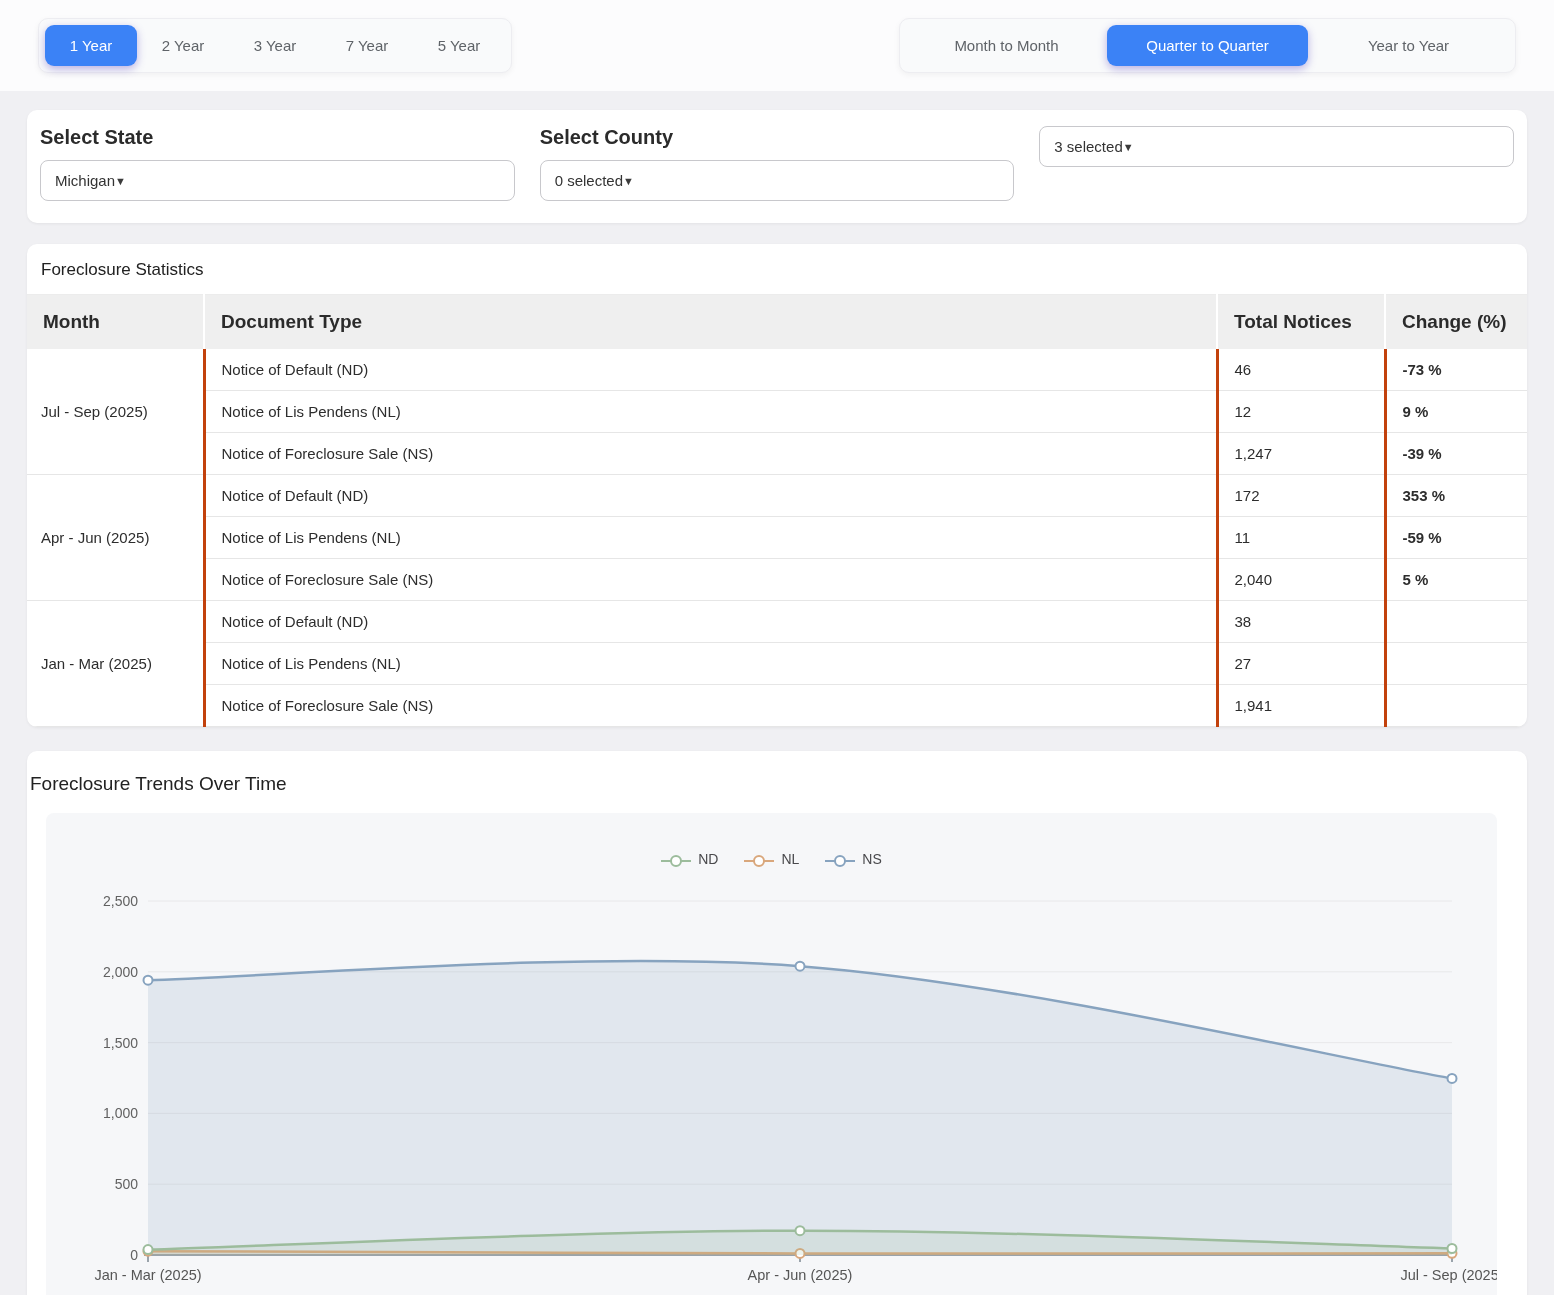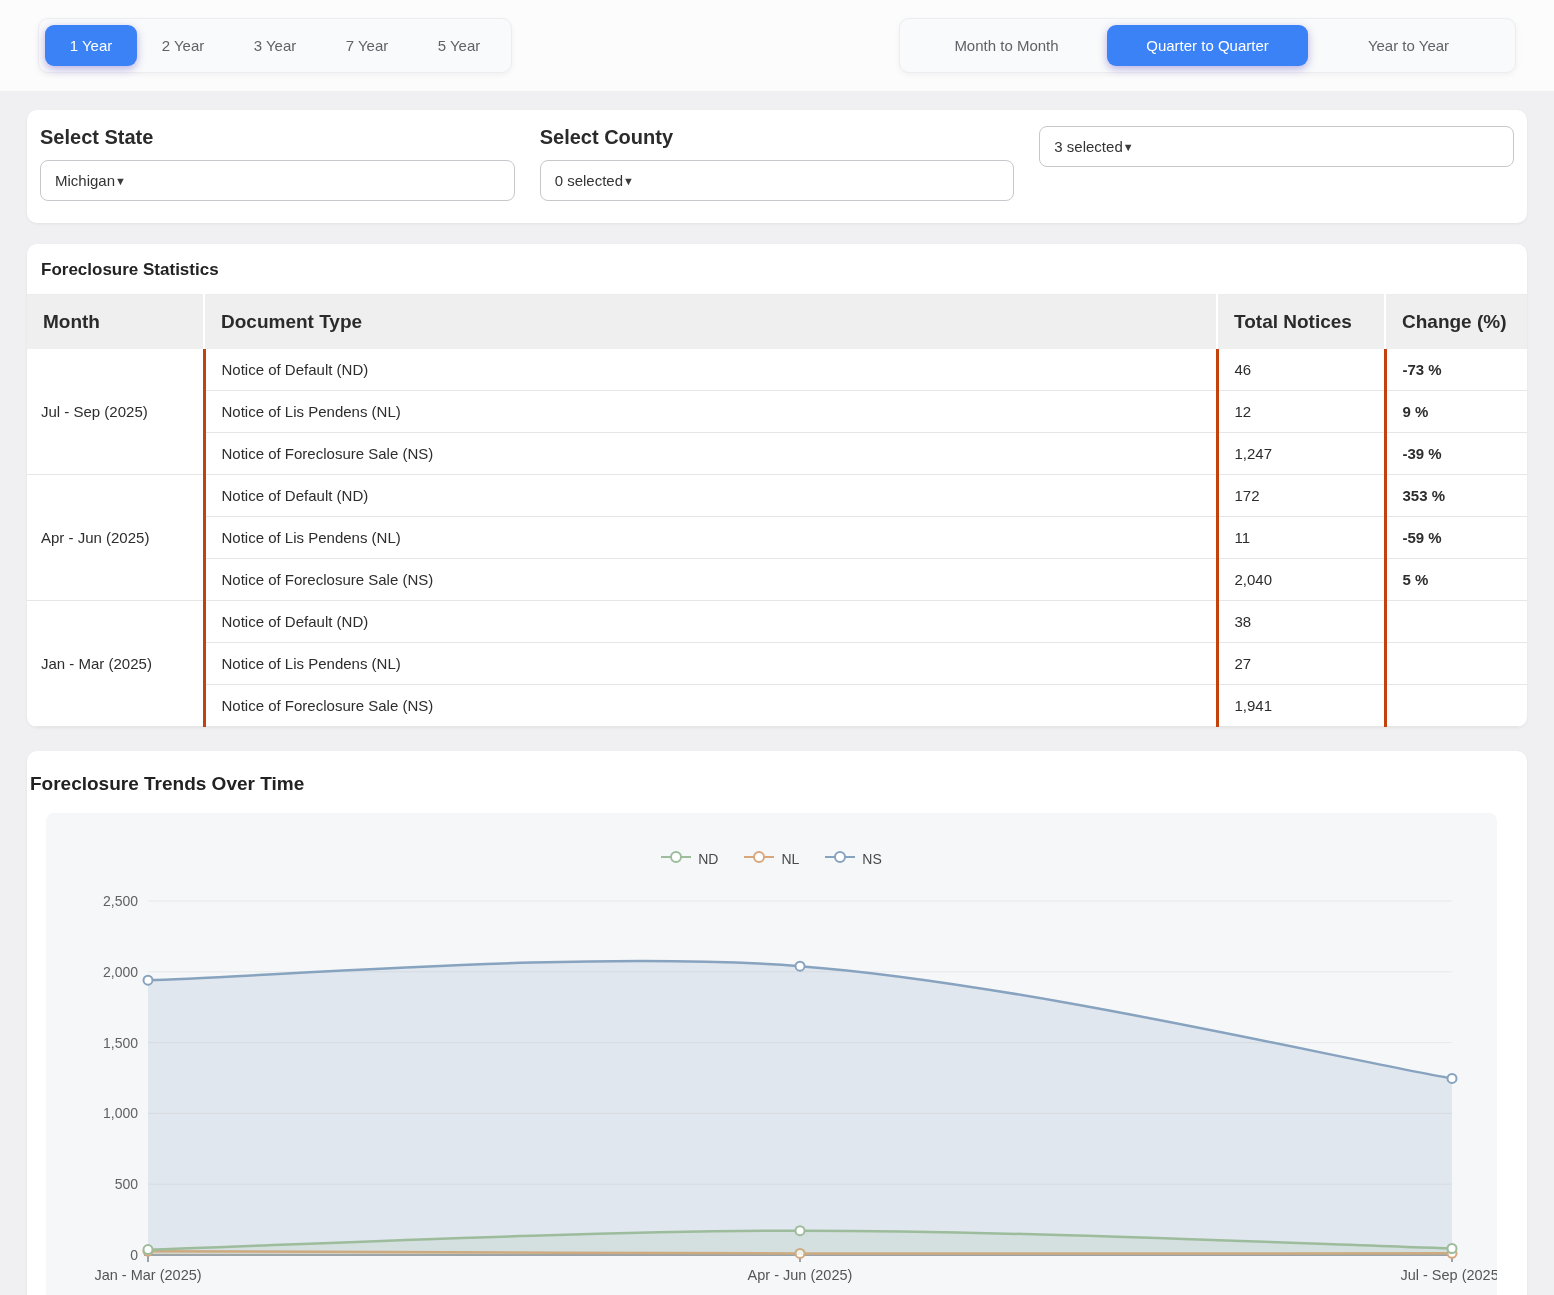--- a/index.html
+++ b/index.html
@@ -41,21 +41,21 @@
   .filter-col { flex:1; }
   .filter-label { font-size:20px; font-weight:700; color:#2b2b2b; margin-bottom:11px; }
   .select {
     height:41px; border:1px solid #c8c8cc; border-radius:8px; background:#fff;
     display:flex; align-items:center; justify-content:flex-start;
     padding:0 14px; font-size:15px; color:#333; cursor:pointer;
   }
   .caret { font-size:11px; color:#3b3b3b; }
   
   .stats { margin-top:21px; overflow:hidden; }
-  .card-title { font-size:17px; font-weight:700; color:#222; padding:16px 14px 14px; }
+  .card-title { font-size:17px; font-weight:400; color:#222; padding:16px 14px 14px; }
   .trends .card-title { font-size:19px; padding:22px 3px 18px; }
   table { width:100%; border-collapse:collapse; }
   thead th {
     background:#efefef; font-size:19px; font-weight:700; color:#2b2b2b;
     text-align:left; padding:16px 16px; border-right:2px solid #fff;
     border-top:1px solid #ececec;
   }
   thead th:last-child { border-right:none; }
   tbody td {
     font-size:15px; color:#2d2d2d; padding:12px 16px;
@@ -68,21 +68,21 @@
   .trends { margin-top:24px; height:560px; }
   .chart-wrap {
     position:relative; margin:0 30px 0 19px; height:520px;
     background:#f6f7f9; border-radius:8px; overflow:hidden;
   }
   .chart-wrap svg { position:absolute; left:0; top:0; }
   .legend {
     position:absolute; top:38px; left:0; width:100%;
     display:flex; justify-content:center; gap:26px; z-index:2;
   }
-  .legend-item { display:flex; align-items:flex-start; gap:7px; font-size:14px; color:#49494c; cursor:pointer; }
+  .legend-item { display:flex; align-items:flex-end; gap:7px; font-size:14px; color:#49494c; cursor:pointer; }
   .legend-marker { display:inline-block; width:30px; height:12px; position:relative; }
   .legend-marker .line { position:absolute; left:0; right:0; top:5px; height:2px; }
   .legend-marker .dot {
     position:absolute; left:50%; top:50%; transform:translate(-50%,-50%);
     width:12px; height:12px; border-radius:50%; background:#fff; border:2px solid #999;
   }
   svg text { font-family:"Liberation Sans", sans-serif; }
 </style>
 </head>
 <body>

